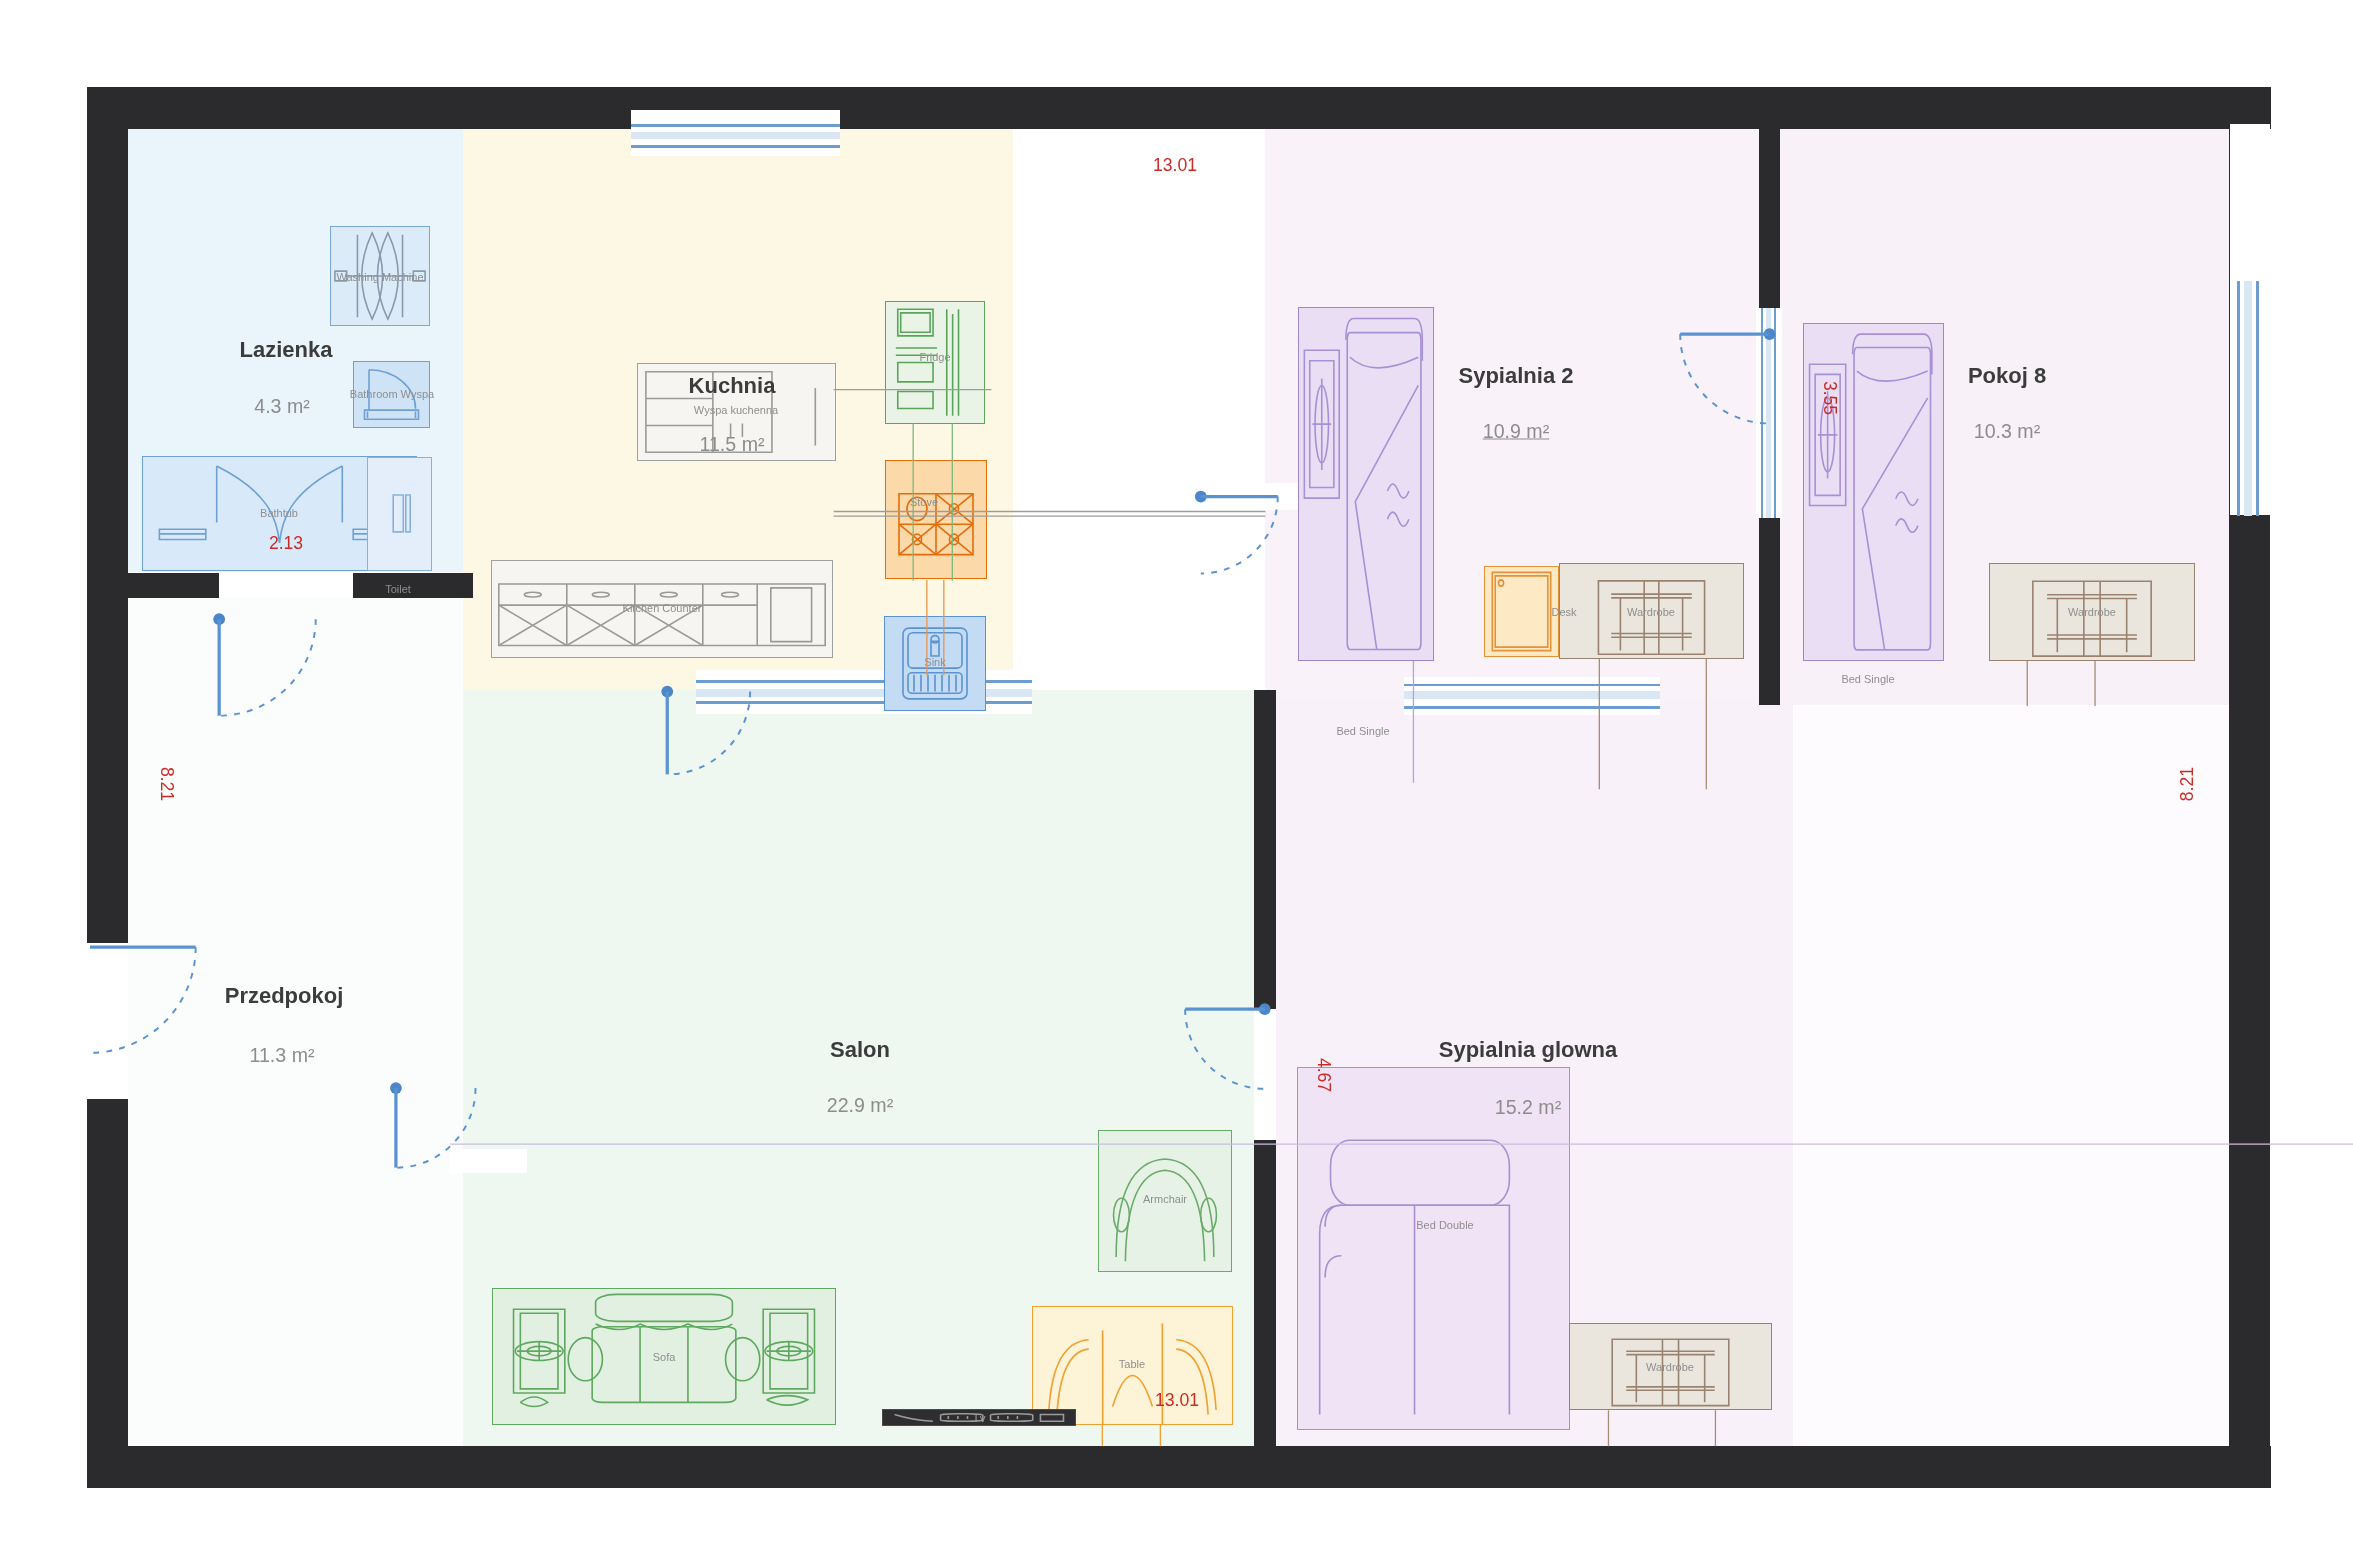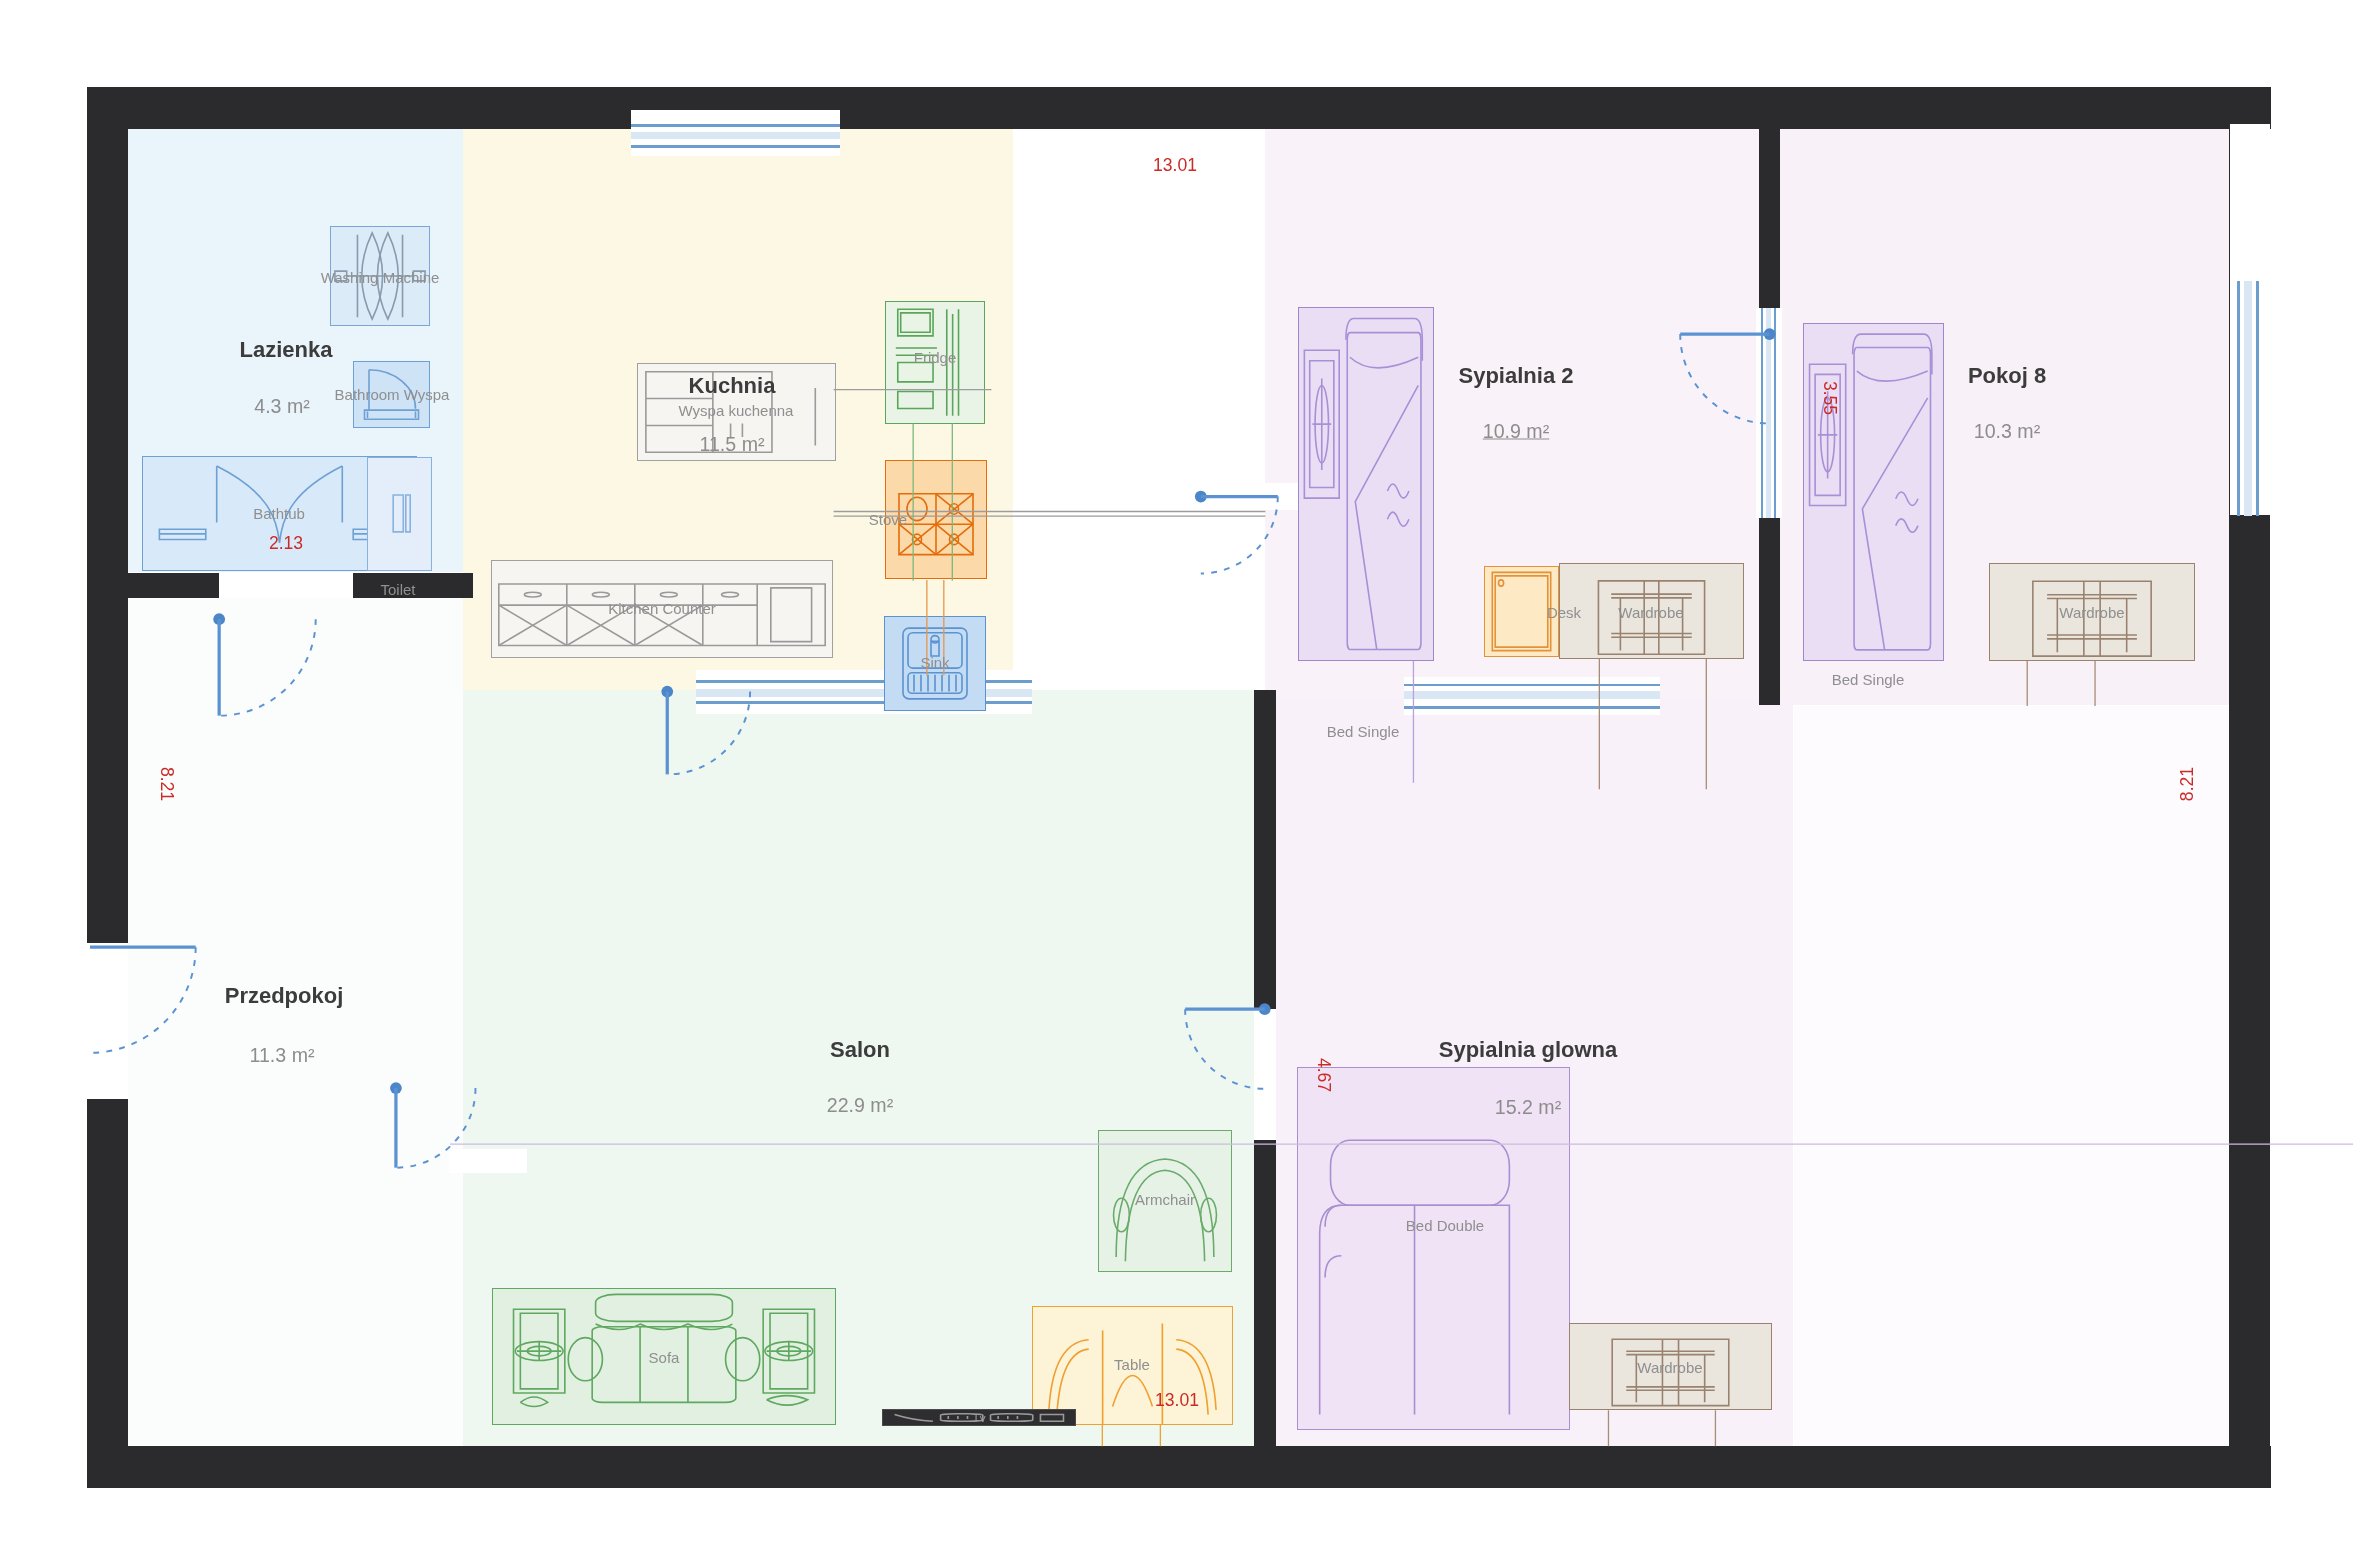--- a/index.html
+++ b/index.html
@@ -5,21 +5,21 @@
   html,body{margin:0;padding:0;background:#ffffff;font-family:"Liberation Sans",sans-serif;}
   #plan{position:relative;width:2354px;height:1567px;background:#ffffff;overflow:hidden;}
   .room{position:absolute;}
   .wall{position:absolute;background:#2b2b2d;}
   .gap{position:absolute;background:#ffffff;}
   .wl{position:absolute;background:#6b9ece;}
   .wb{position:absolute;background:#d9e7f5;}
   .f{position:absolute;box-sizing:border-box;border:1.3px solid;}
   svg.fs{position:absolute;left:0;top:0;width:100%;height:100%;}
   svg.fs *{fill:none;stroke:currentColor;stroke-width:1.6;vector-effect:non-scaling-stroke;}
-  .lbl{position:absolute;transform:translate(-50%,-50%);white-space:nowrap;font-size:15px;color:#8f8f8f;z-index:60;}
+  .lbl{position:absolute;transform:translate(-50%,-50%);white-space:nowrap;font-size:11px;color:#8f8f8f;z-index:60;}
   .lbl.sm{font-size:11.7px;color:#9a9a9a;}
   .title{position:absolute;transform:translate(-50%,-50%);white-space:nowrap;font-weight:bold;font-size:22px;color:#3c3c3c;z-index:60;}
   .area{position:absolute;transform:translate(-50%,-50%);white-space:nowrap;font-size:19.6px;color:#8d8d8d;z-index:60;}
   .dim{position:absolute;transform:translate(-50%,-50%);white-space:nowrap;font-size:17.6px;color:#cb2b26;z-index:60;}
   .dim.r90{transform:translate(-50%,-50%) rotate(90deg);}
   .dim.r270{transform:translate(-50%,-50%) rotate(-90deg);}
   #overlay{position:absolute;left:0;top:0;z-index:50;pointer-events:none;}
 </style>
 </head>
 <body>
@@ -317,21 +317,21 @@
   <span class="title" style="left:1528px;top:1050px;">Sypialnia glowna</span>
   <span class="area" style="left:1528px;top:1107px;">15.2 m²</span>
 
   <span class="lbl" style="left:380px;top:277px;">Washing Machine</span>
   <span class="lbl" style="left:392px;top:394px;">Bathroom Wyspa</span>
   <span class="lbl" style="left:279px;top:513px;">Bathtub</span>
   <span class="lbl" style="left:398px;top:589px;">Toilet</span>
   <span class="lbl" style="left:736px;top:410px;">Wyspa kuchenna</span>
   <span class="lbl" style="left:662px;top:608px;">Kitchen Counter</span>
   <span class="lbl" style="left:935px;top:357px;">Fridge</span>
-  <span class="lbl" style="left:888px;top:502px;margin-top:17px;">Stove</span>
+  <span class="lbl" style="left:924px;top:502px;">Stove</span>
   <span class="lbl" style="left:935px;top:662px;">Sink</span>
   <span class="lbl" style="left:1363px;top:731px;">Bed Single</span>
   <span class="lbl" style="left:1564px;top:612px;">Desk</span>
   <span class="lbl" style="left:1651px;top:612px;">Wardrobe</span>
   <span class="lbl" style="left:1868px;top:679px;">Bed Single</span>
   <span class="lbl" style="left:2092px;top:612px;">Wardrobe</span>
   <span class="lbl" style="left:1165px;top:1199px;">Armchair</span>
   <span class="lbl" style="left:664px;top:1357px;">Sofa</span>
   <span class="lbl" style="left:1132px;top:1364px;">Table</span>
   <span class="lbl sm" style="left:979px;top:1417px;">Tv</span>

